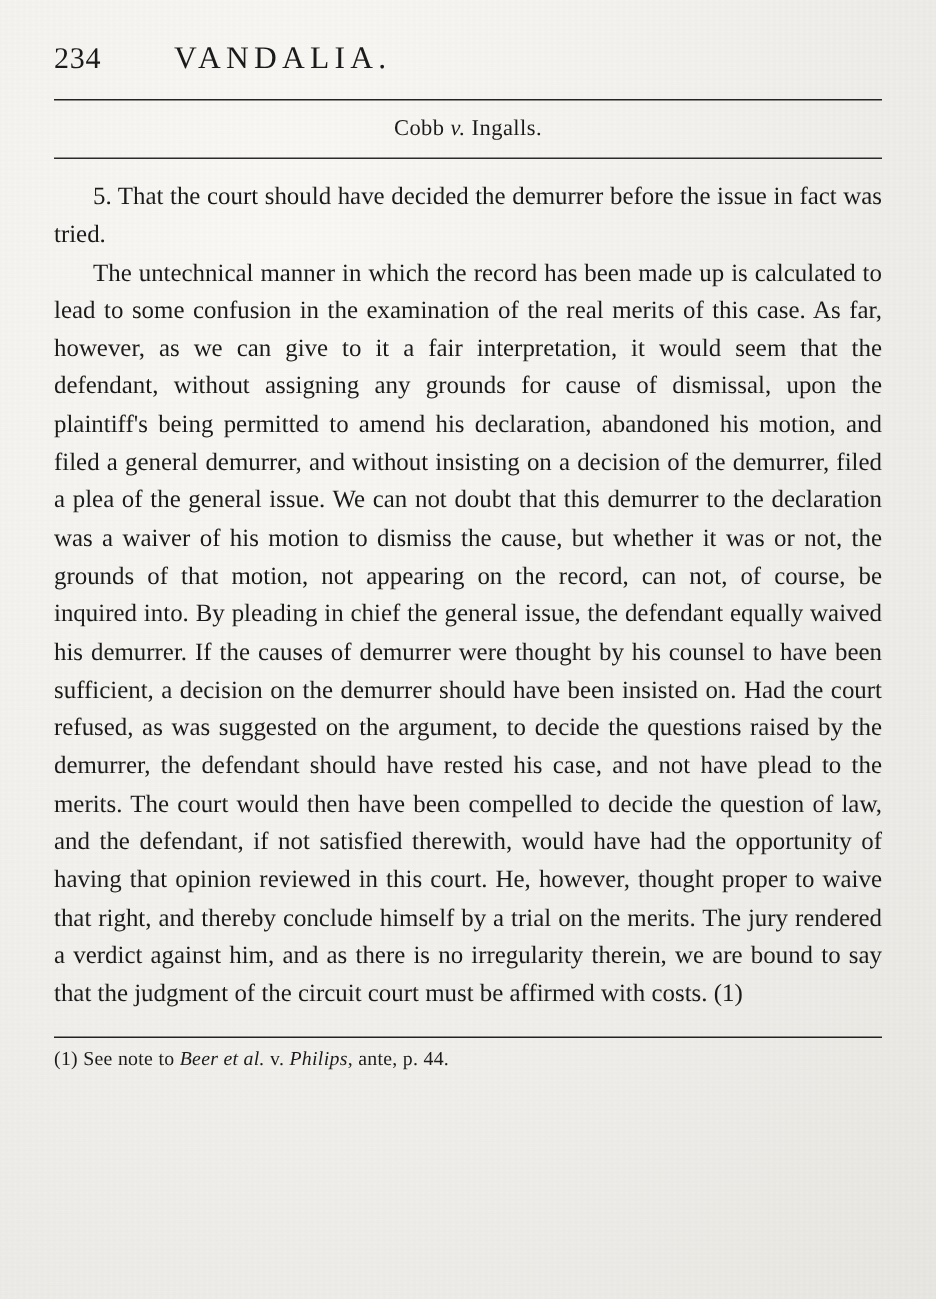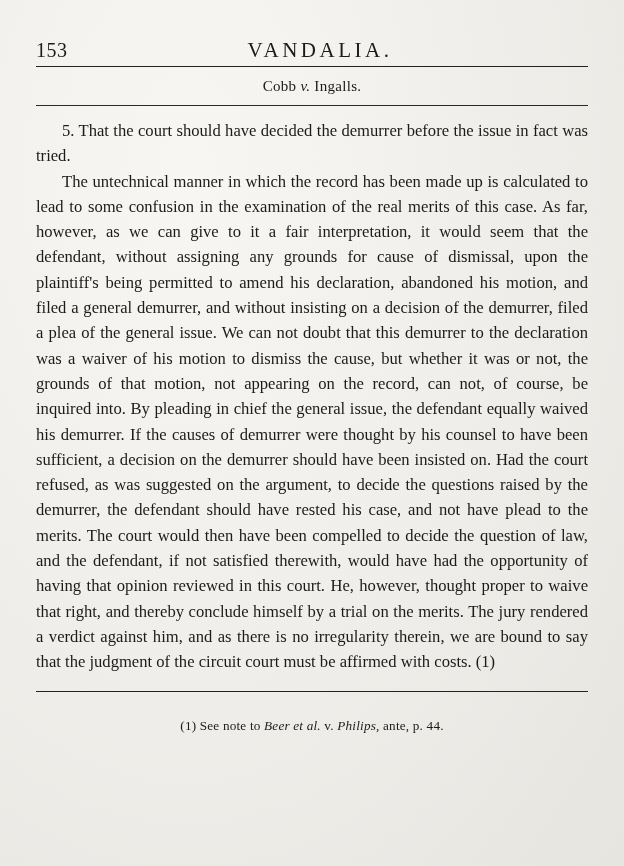--- a/index.html
+++ b/index.html
@@ -42,25 +42,23 @@
     height: 32px;
     margin-bottom: 8px;
   }
   .folio {
     font-size: 20px;
     letter-spacing: 0.5px;
     width: 80px;
   }
   .running-title {
     flex: 1;
-    text-align: center;
     font-size: 21px;
     letter-spacing: 3.5px;
     padding-right: 64px;
-    margin-top: 12px;
   }
   .rule {
     border: 0;
     border-top: 1.6px solid #222;
     margin: 6px 0;
   }
   .rule.thin {
     border-top: 1.1px solid #2a2a2a;
   }
   .case-line {
@@ -90,39 +88,38 @@
     font-style: italic;
     font-size: 16.5px;
     padding-right: 22px;
   }
   .footnote-rule {
     border: 0;
     border-top: 1.4px solid #222;
     margin: 16px 0 0 0;
   }
   .footnote {
-    margin-top: 26px;
-    text-align: center;
+    margin-top: 6px;
     font-size: 13.2px;
     letter-spacing: 0.2px;
   }
   .footnote i {
     font-style: italic;
   }
   .spacer-bottom {
     height: 18px;
   }
 </style>
 </head>
 <body>
 
 <div class="page">
 
   <div class="header-row">
-    <div class="folio">153</div>
+    <div class="folio">234</div>
     <div class="running-title">VANDALIA.</div>
   </div>
 
   <hr class="rule">
 
   <div class="case-line">
     <span>Cobb </span><i>v.</i><span> Ingalls.</span>
   </div>
 
   <hr class="rule thin">

